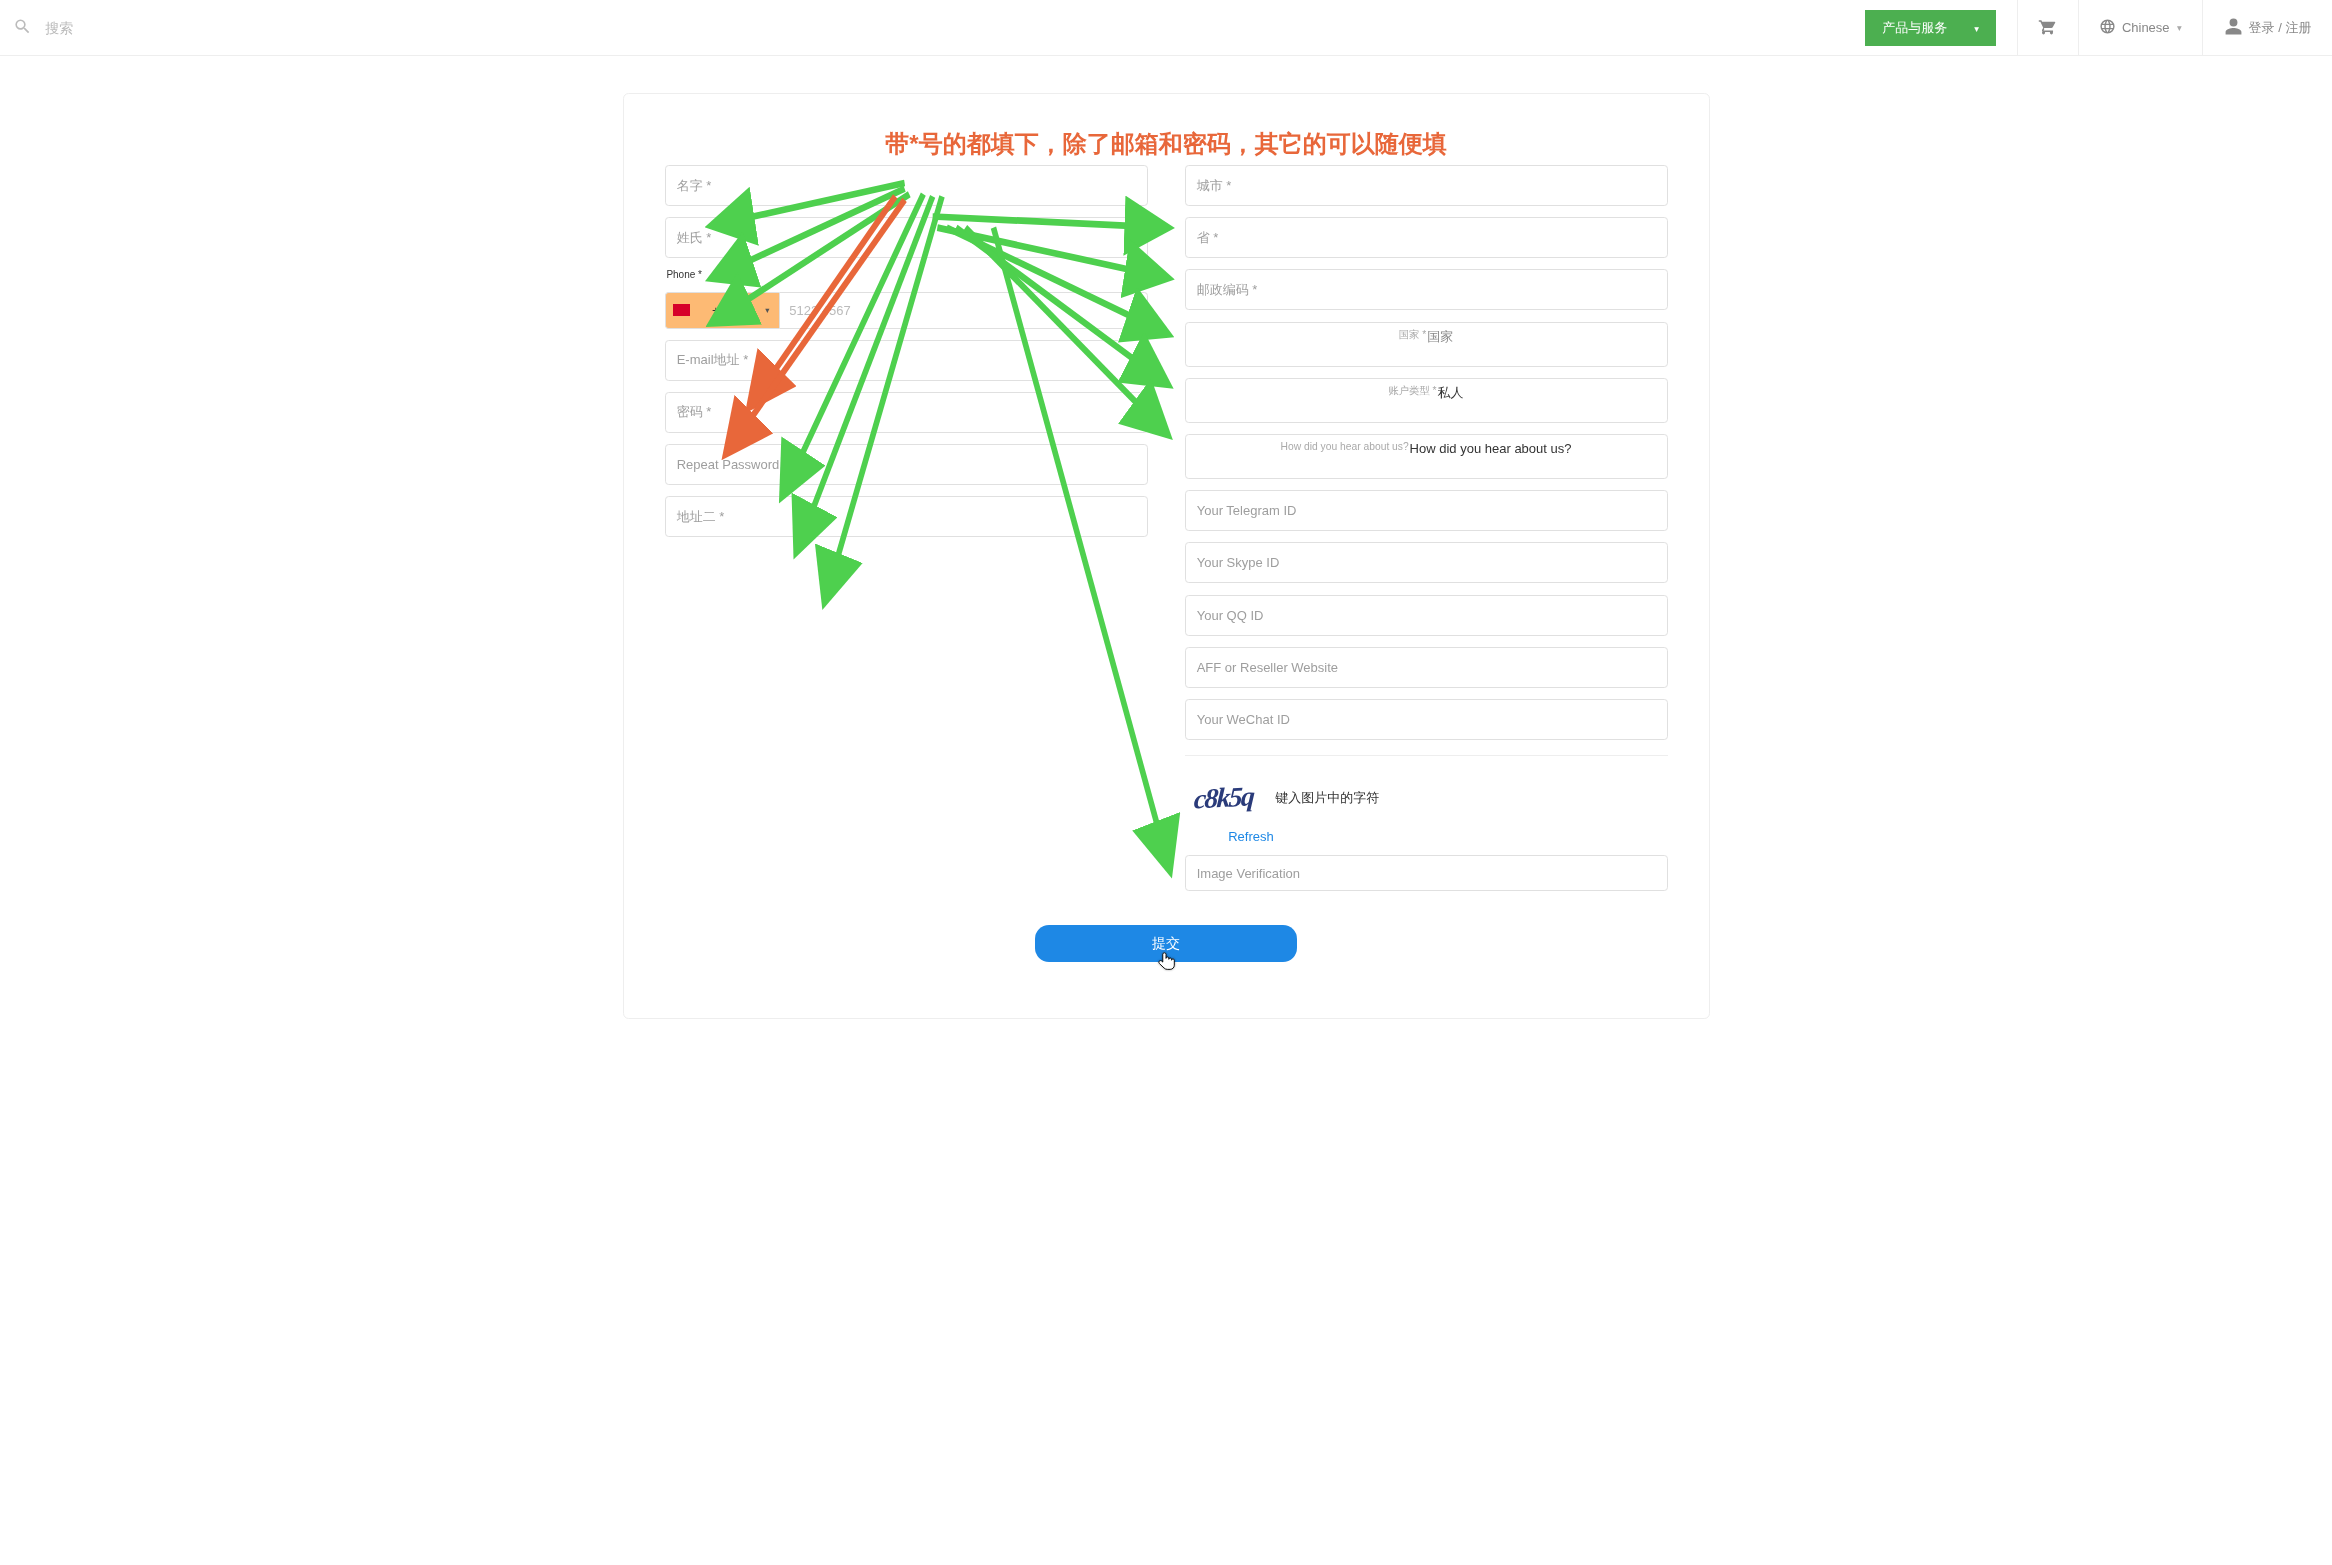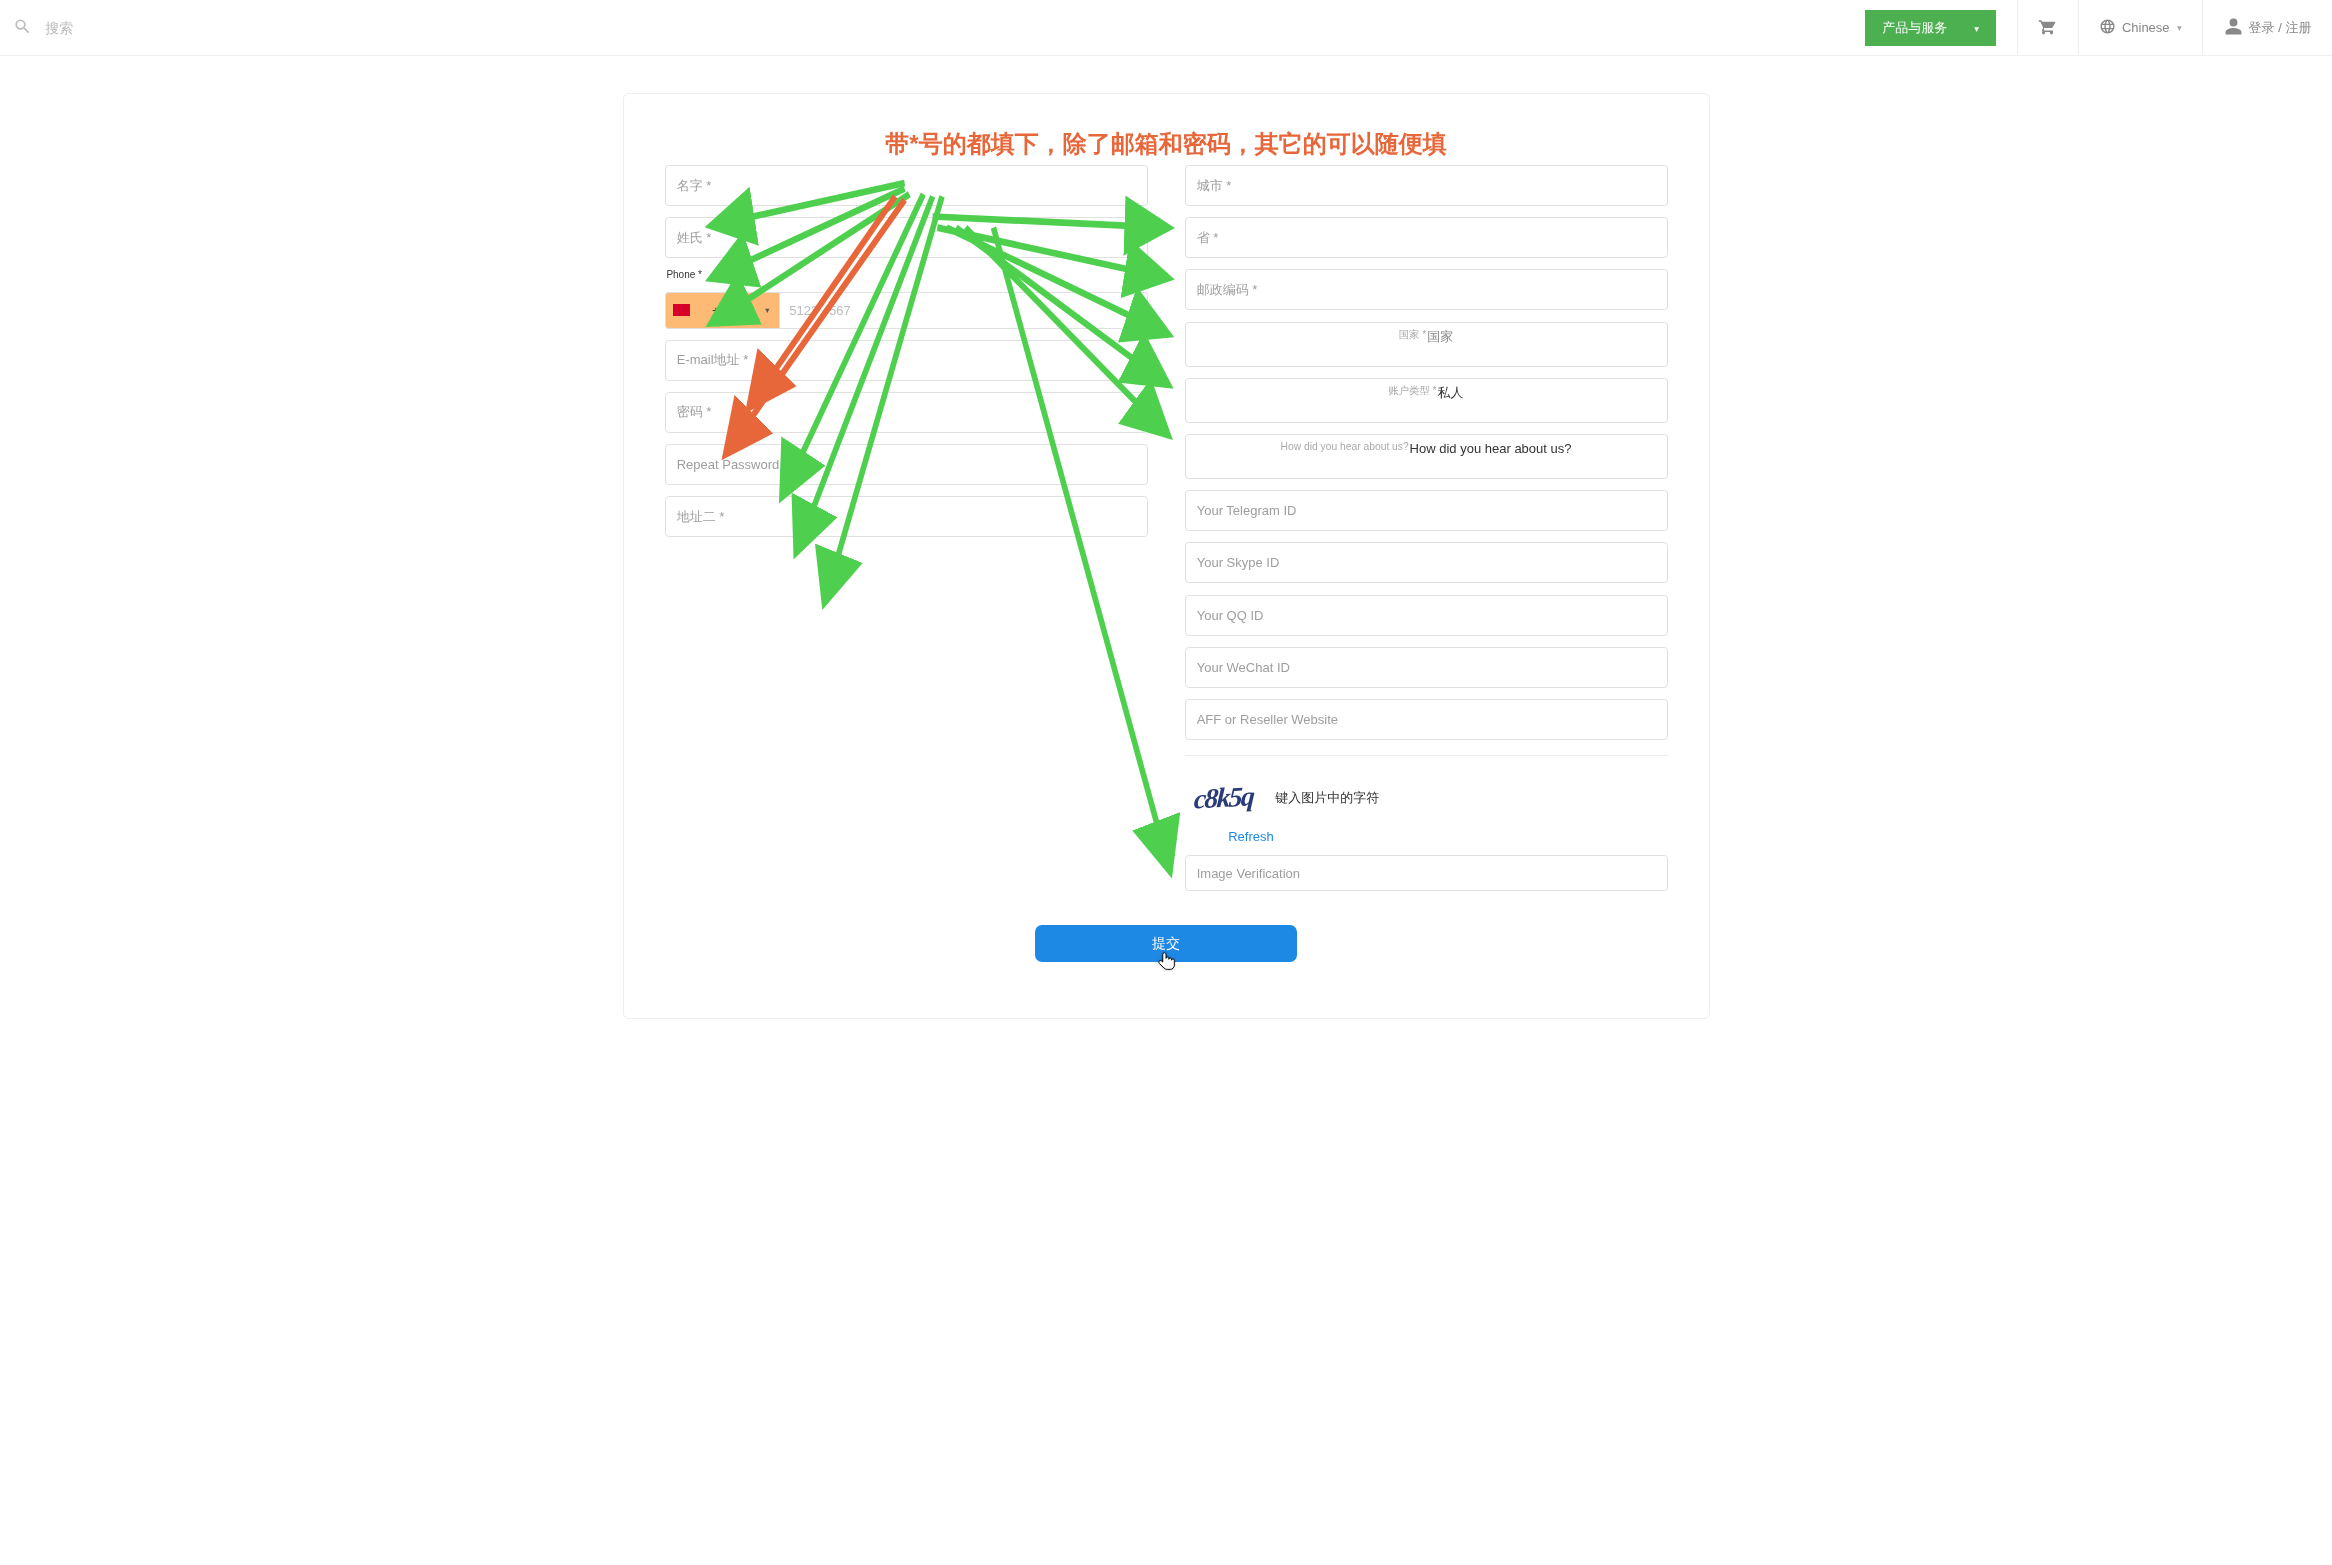--- a/index.html
+++ b/index.html
@@ -181,21 +181,21 @@
     display: inline-block;
     margin-top: 1.9px;
     margin-left: 40px;
   }
 
   .submit-wrap { display: flex; justify-content: center; margin-top: 34px; position: relative; }
   .submit-btn {
     background: var(--blue);
     color: #fff;
     border: none;
-    border-radius: 7px;
+    border-radius: 14px;
     width: 262px;
     height: 37px;
     font-size: 14px;
     cursor: pointer;
   }
   .cursor-hand {
     position: absolute;
     left: 50%; top: 26px;
     transform: translateX(-50%);
     pointer-events: none;
@@ -317,24 +317,24 @@
         <div class="field">
           <span>Your Telegram ID</span>
         </div>
         <div class="field">
           <span>Your Skype ID</span>
         </div>
         <div class="field">
           <span>Your QQ ID</span>
         </div>
         <div class="field">
+          <span>AFF or Reseller Website</span>
+        </div>
+        <div class="field">
           <span>Your WeChat ID</span>
-        </div>
-        <div class="field">
-          <span>AFF or Reseller Website</span>
         </div>
         <hr class="hr">
         <div class="captcha-row">
           <span class="captcha-img">c8k5q</span>
           <span>键入图片中的字符</span>
         </div>
         <span class="refresh-link">Refresh</span>
         <div class="field" style="height:36px">
           <span>Image Verification</span>
         </div>

